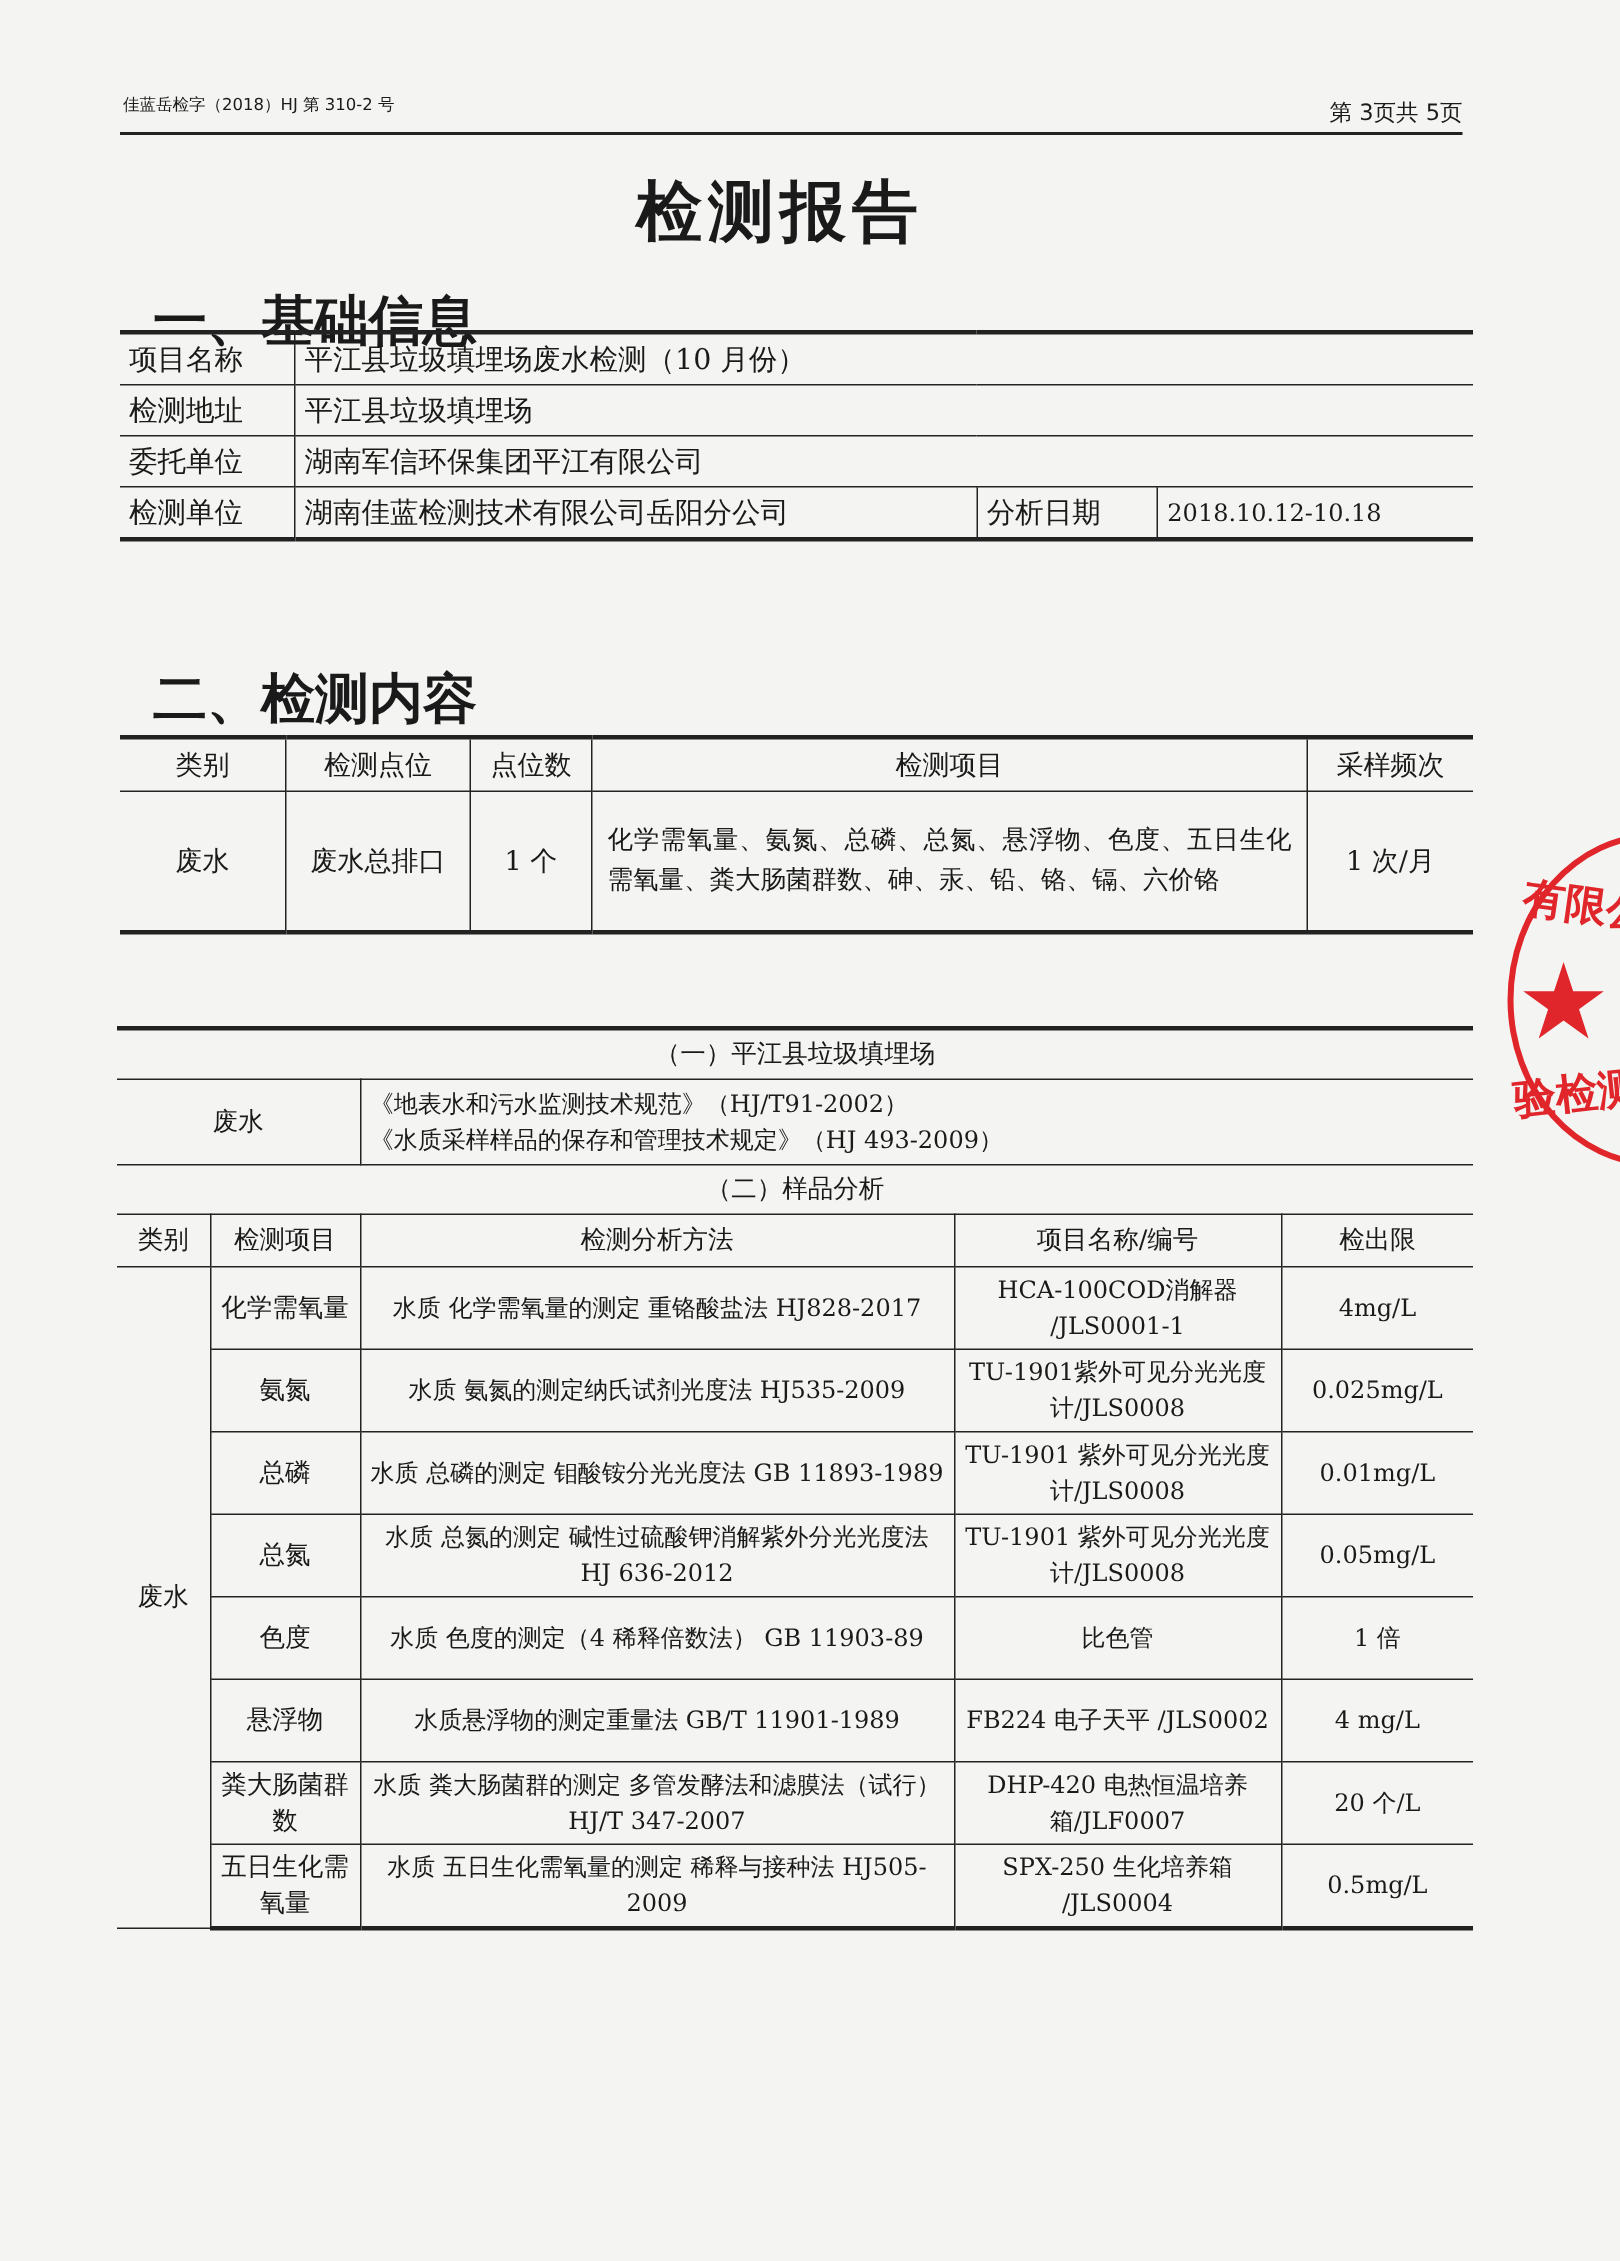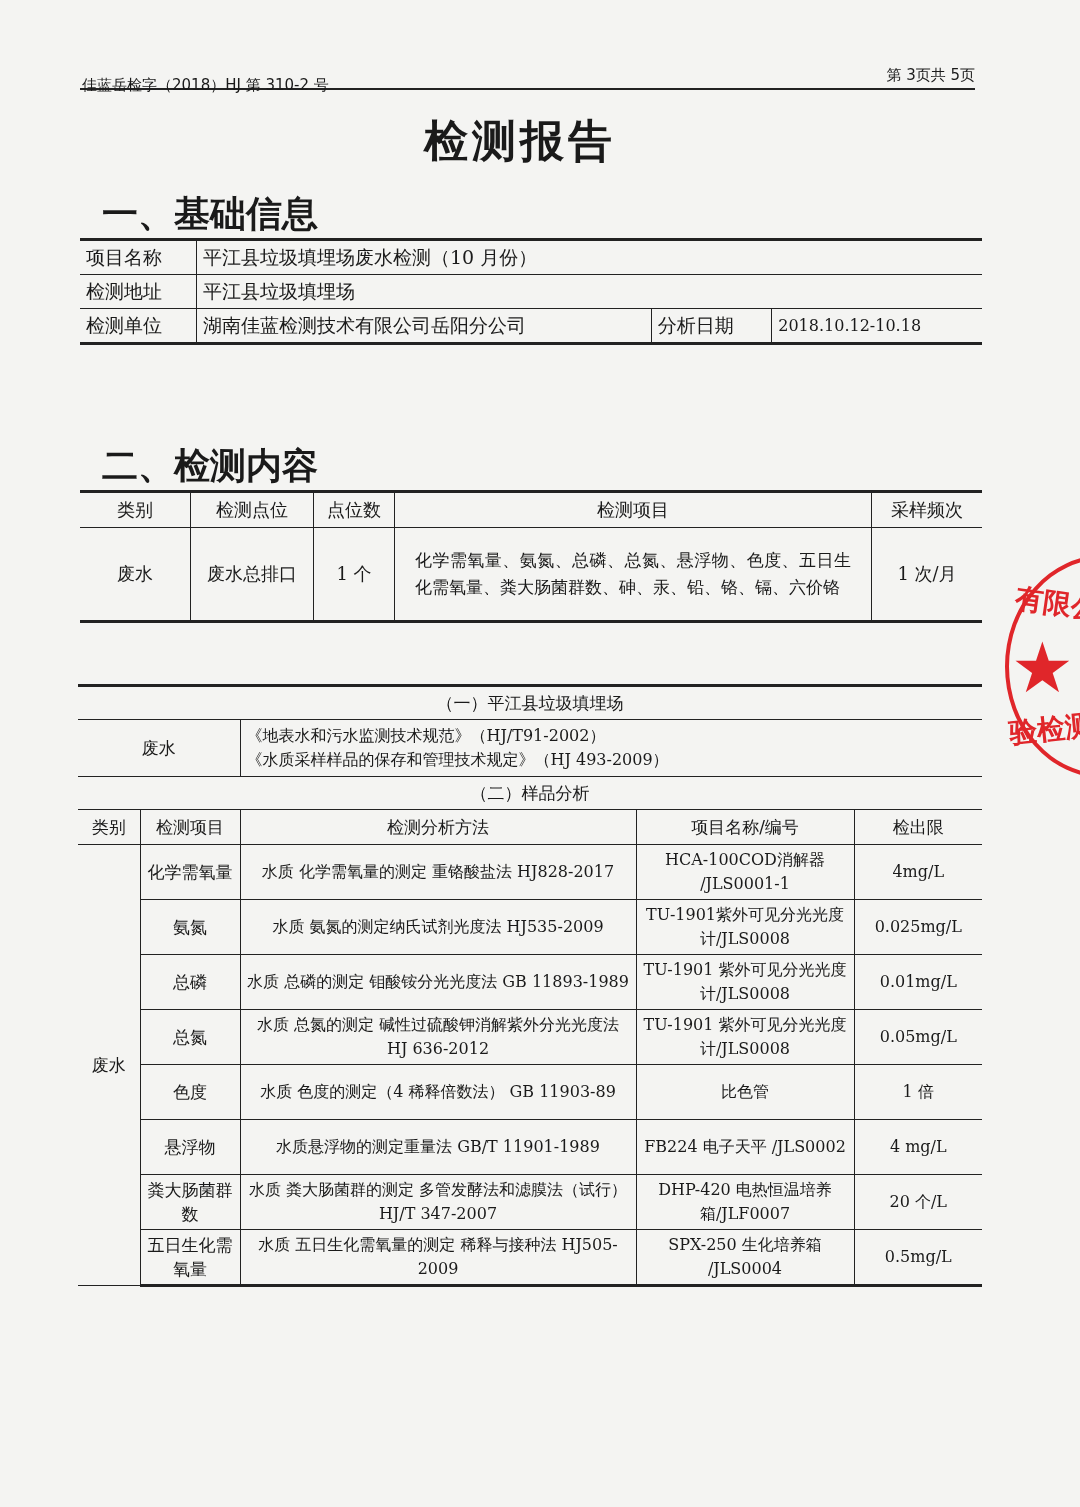--- a/index.html
+++ b/index.html
@@ -4,37 +4,37 @@
 <style>
   html, body { margin: 0; padding: 0; }
   body {
     width: 1080px; height: 1507px; position: relative; overflow: hidden;
     background: #f4f4f2;
     font-family: "DejaVu Serif", "Liberation Serif", serif;
     color: #1a1a1a;
   }
   .page { position: absolute; left: 0; top: 0; width: 1080px; height: 1507px; }
   .header { position: absolute; left: 80px; top: 62px; width: 895px; height: 26px; border-bottom: 2px solid #222; }
-  .header .docno { position: absolute; left: 2px; top: 14px; font-size: 15px; font-family: "DejaVu Sans", sans-serif; }
+  .header .docno { position: absolute; left: 2px; top: 0; font-size: 11px; font-family: "DejaVu Sans", sans-serif; }
   .header .pageno { position: absolute; right: 0; top: 4px; font-size: 15px; font-family: "DejaVu Sans", sans-serif; }
   .title { position: absolute; left: 0; width: 1040px; top: 112px; text-align: center; font-size: 44px; font-family: "DejaVu Sans", sans-serif; font-weight: bold; letter-spacing: 4px; }
   .section-heading { position: absolute; left: 102px; font-size: 36px; font-family: "DejaVu Sans", sans-serif; font-weight: bold; }
   table { border-collapse: collapse; position: absolute; }
   td, th { border: 1.5px solid #222; font-weight: normal; padding: 0 6px; }
-  .t1 { left: 80px; top: 238px; width: 902px; font-size: 19px; }
+  .t1 { left: 80px; top: 220px; width: 902px; font-size: 19px; }
   .t1 td { height: 33px; }
   .t1 .lbl { width: 104px; text-align: left; font-family: "DejaVu Sans", sans-serif; }
   .t1 tr:first-child td { border-top: 3px solid #222; }
   .t1 tr:last-child td { border-bottom: 3px solid #222; }
   .t1 td:first-child { border-left: none; }
   .t1 td:last-child { border-right: none; }
   .t2 { left: 80px; top: 490px; width: 902px; font-size: 18px; }
   .t2 th { height: 34px; text-align: center; font-family: "DejaVu Sans", sans-serif; border-top: 3px solid #222; }
   .t2 td { text-align: center; border-bottom: 3px solid #222; height: 92px; }
-  .t2 td.items { text-align: justify; line-height: 27px; padding: 0 20px; font-family: "DejaVu Sans", sans-serif; font-size: 17px; }
+  .t2 td.items { text-align: justify; line-height: 27px; padding: 0 10px; font-family: "DejaVu Sans", sans-serif; font-size: 17px; }
   .t2 th:first-child, .t2 td:first-child { border-left: none; }
   .t2 th:last-child, .t2 td:last-child { border-right: none; }
   .t3 { left: 78px; top: 684px; width: 904px; font-size: 16px; }
   .t3 td { text-align: center; line-height: 24px; }
   .t3 .sub { height: 32px; font-size: 17px; font-family: "DejaVu Sans", sans-serif; }
   .t3 .top { border-top: 3px solid #222; }
   .t3 .std { text-align: left; height: 56px; font-size: 16px; }
   .t3 .colhdr td { height: 34px; font-family: "DejaVu Sans", sans-serif; font-size: 17px; }
   .t3 .row td { height: 54px; }
   .t3 .cat { font-family: "DejaVu Sans", sans-serif; font-size: 17px; }
@@ -63,20 +63,24 @@
 
   <table class="t1">
     <tbody>
         <tr>
       <td class="lbl">项目名称</td>
       <td colspan="3">平江县垃圾填埋场废水检测（10 月份）</td>
     </tr>
     <tr>
       <td class="lbl">检测地址</td>
       <td colspan="3">平江县垃圾填埋场</td>
+    </tr>
+    <tr>
+      <td class="lbl">委托单位</td>
+      <td colspan="3">湖南军信环保集团平江有限公司</td>
     </tr>
     <tr>
       <td class="lbl">检测单位</td>
       <td>湖南佳蓝检测技术有限公司岳阳分公司</td>
       <td style="font-family:Liberation Mono, monospace;">分析日期</td>
       <td style="font-size:16px;">2018.10.12-10.18</td>
     </tr>
   </tbody>
     </table>
 

